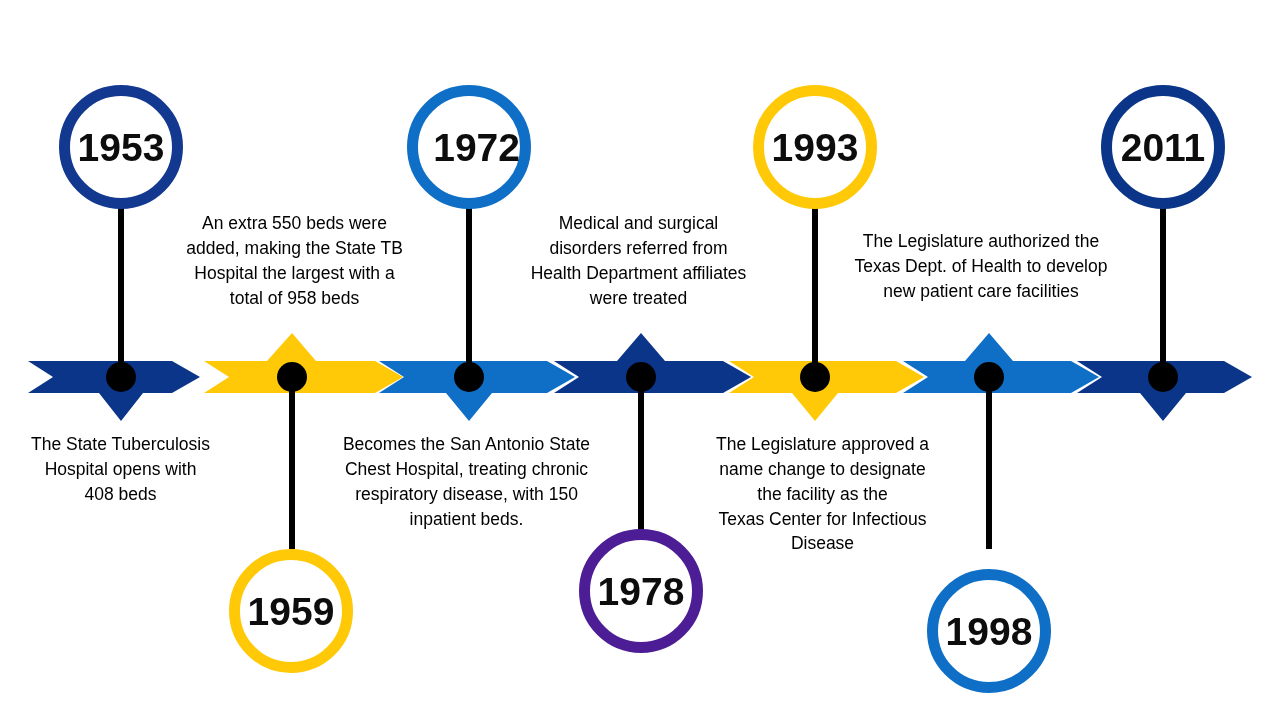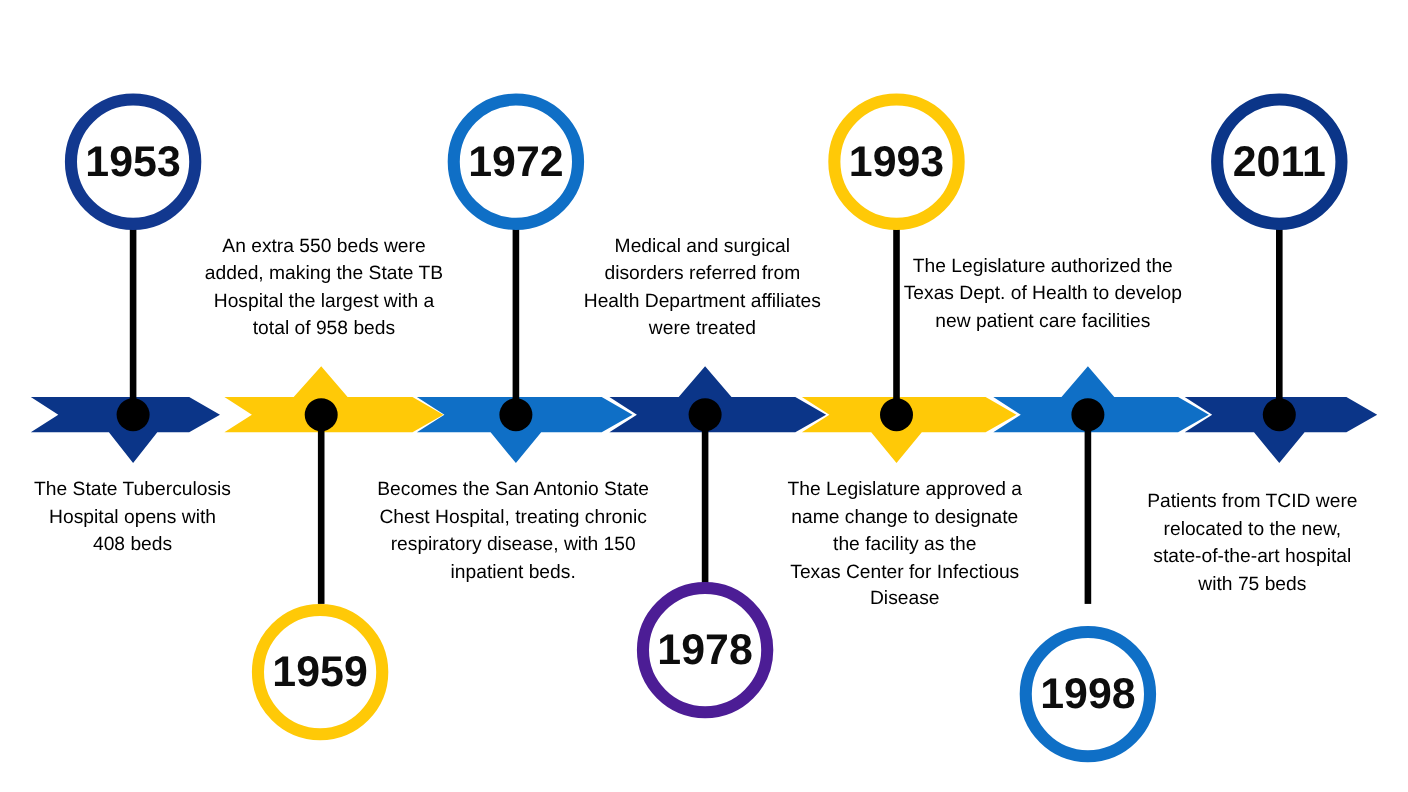--- a/index.html
+++ b/index.html
@@ -103,21 +103,21 @@
   <div class="dot" style="left: 1148px; top: 362px; background: rgb(0, 0, 0);"></div>
 
   <div class="year-circle" style="left:59px;top:85px;border:11px solid #12388f;">
     <span>1953</span>
   </div>
 
   <div class="year-circle" style="left:229px;top:549px;border:11px solid #ffc907;align-items:center;">
     <span>1959</span>
   </div>
 
-  <div class="year-circle" style="left:407px;top:85px;border:11px solid #0f6fc6;">
+  <div class="year-circle" style="left:407px;top:85px;border:11px solid #0f6fc6;justify-content:flex-end;">
     <span>1972</span>
   </div>
 
   <div class="year-circle" style="left:579px;top:529px;border:11px solid #4c1d95;">
     <span>1978</span>
   </div>
 
   <div class="year-circle" style="left:753px;top:85px;border:11px solid #ffc907;">
     <span>1993</span>
   </div>
@@ -133,17 +133,16 @@
   <div class="caption" style="left:8px;top:432px;width:225px;">The State Tuberculosis<br>Hospital opens with<br>408 beds</div>
 
   <div class="caption" style="left:166px;top:211px;width:257px;">An extra 550 beds were<br>added, making the State TB<br>Hospital the largest with a<br>total of 958 beds</div>
 
   <div class="caption" style="left:311px;top:432px;width:311px;">Becomes the San Antonio State<br>Chest Hospital, treating chronic<br>respiratory disease, with 150<br>inpatient beds.</div>
 
   <div class="caption" style="left:501px;top:211px;width:275px;">Medical and surgical<br>disorders referred from<br>Health Department affiliates<br>were treated</div>
 
   <div class="caption" style="left:675px;top:432px;width:295px;">The Legislature approved a<br>name change to designate<br>the facility as the<br>Texas Center for Infectious<br>Disease</div>
 
-  <div class="caption" style="left:789px;top:229px;width:318px;">The Legislature authorized the<br>Texas Dept. of Health to develop<br>new patient care facilities</div>
+  <div class="caption" style="left:822px;top:229px;width:318px;">The Legislature authorized the<br>Texas Dept. of Health to develop<br>new patient care facilities</div>
 
-  <div class="caption" style="left:1007px;top:443px;width:263px;">Patients from TCID were<br>relocated to the new,<br>state-of-the-art hospital<br>with 75 beds</div>
 
 </div>
 
 </body></html>

